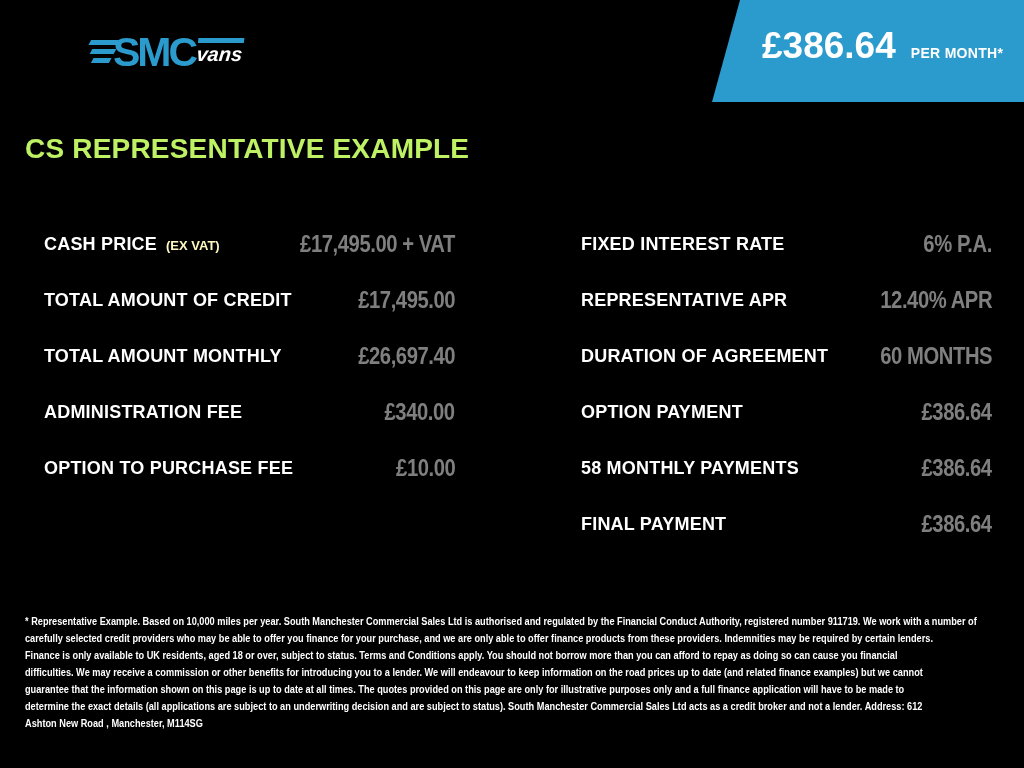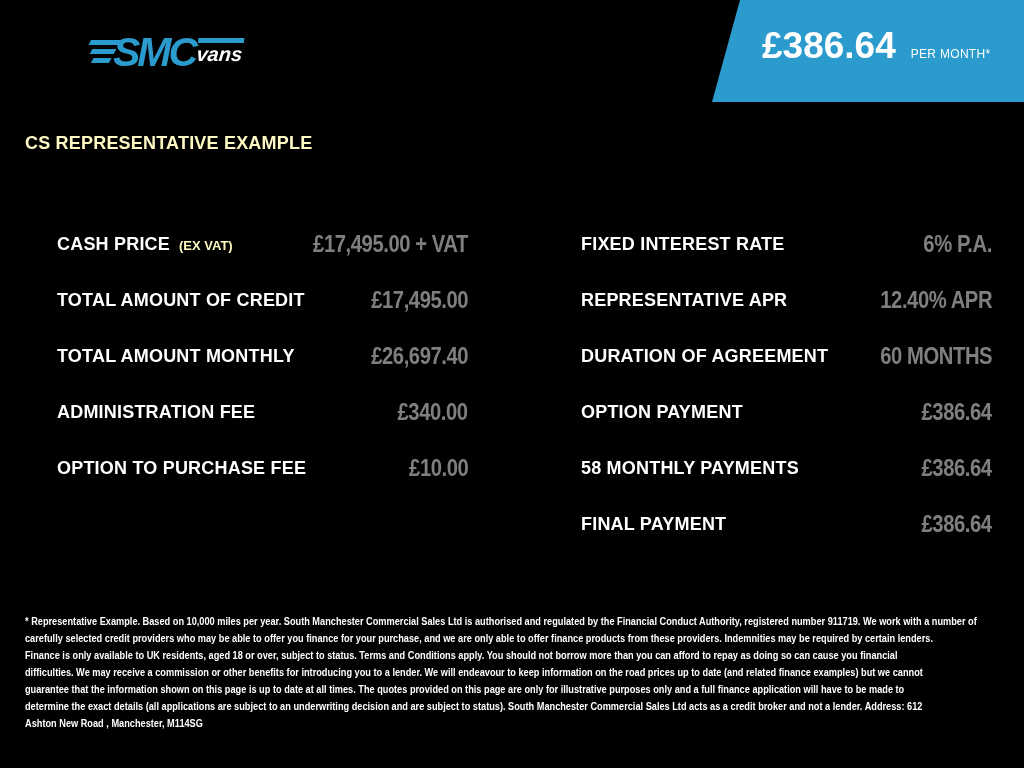--- a/index.html
+++ b/index.html
@@ -30,21 +30,20 @@
     transform: skewX(-28deg);
   }
   .speed-lines i { display: block; height: 5px; background: #2b9bce; }
   .speed-lines i:nth-child(1) { width: 30px; }
   .speed-lines i:nth-child(2) { width: 24px; }
   .speed-lines i:nth-child(3) { width: 18px; }
   .logo-smc {
     font-size: 41px;
     line-height: 40px;
     font-weight: 900;
-    font-style: italic;
     letter-spacing: -3px;
     color: #2b9bce;
   }
   .logo-vans-wrap {
     margin-left: 2px;
     margin-bottom: 7px;
     border-top: 5px solid #2b9bce;
     padding-top: 1px;
     transform: skewX(-6deg);
   }
@@ -72,41 +71,41 @@
     padding-top: 26px;
   }
   .price-amount {
     font-size: 37px;
     line-height: 40px;
     font-weight: 800;
     color: #ffffff;
     letter-spacing: 0px;
   }
   .price-period {
-    font-size: 12px;
-    font-weight: 400;
+    font-size: 14px;
+    font-weight: 700;
     color: #ffffff;
     margin-left: 15px;
     letter-spacing: 0.3px;
   }
 
   
   .page-title {
     position: absolute;
     left: 25px;
     top: 133px;
-    font-size: 18px;
-    font-weight: 700;
-    color: #fef9c3;
+    font-size: 28px;
+    font-weight: 700;
+    color: #bef264;
     letter-spacing: 0.2px;
   }
 
   
   .fin-col { position: absolute; top: 216px; width: 411px; }
-  .fin-col.left  { left: 57px;  }
+  .fin-col.left  { left: 44px;  }
   .fin-col.right { left: 581px; }
   .fin-row {
     height: 56px;
     display: flex;
     justify-content: space-between;
     align-items: center;
   }
   .fin-labelwrap { display: flex; align-items: baseline; white-space: nowrap; }
   .fin-label {
     color: #ffffff;

